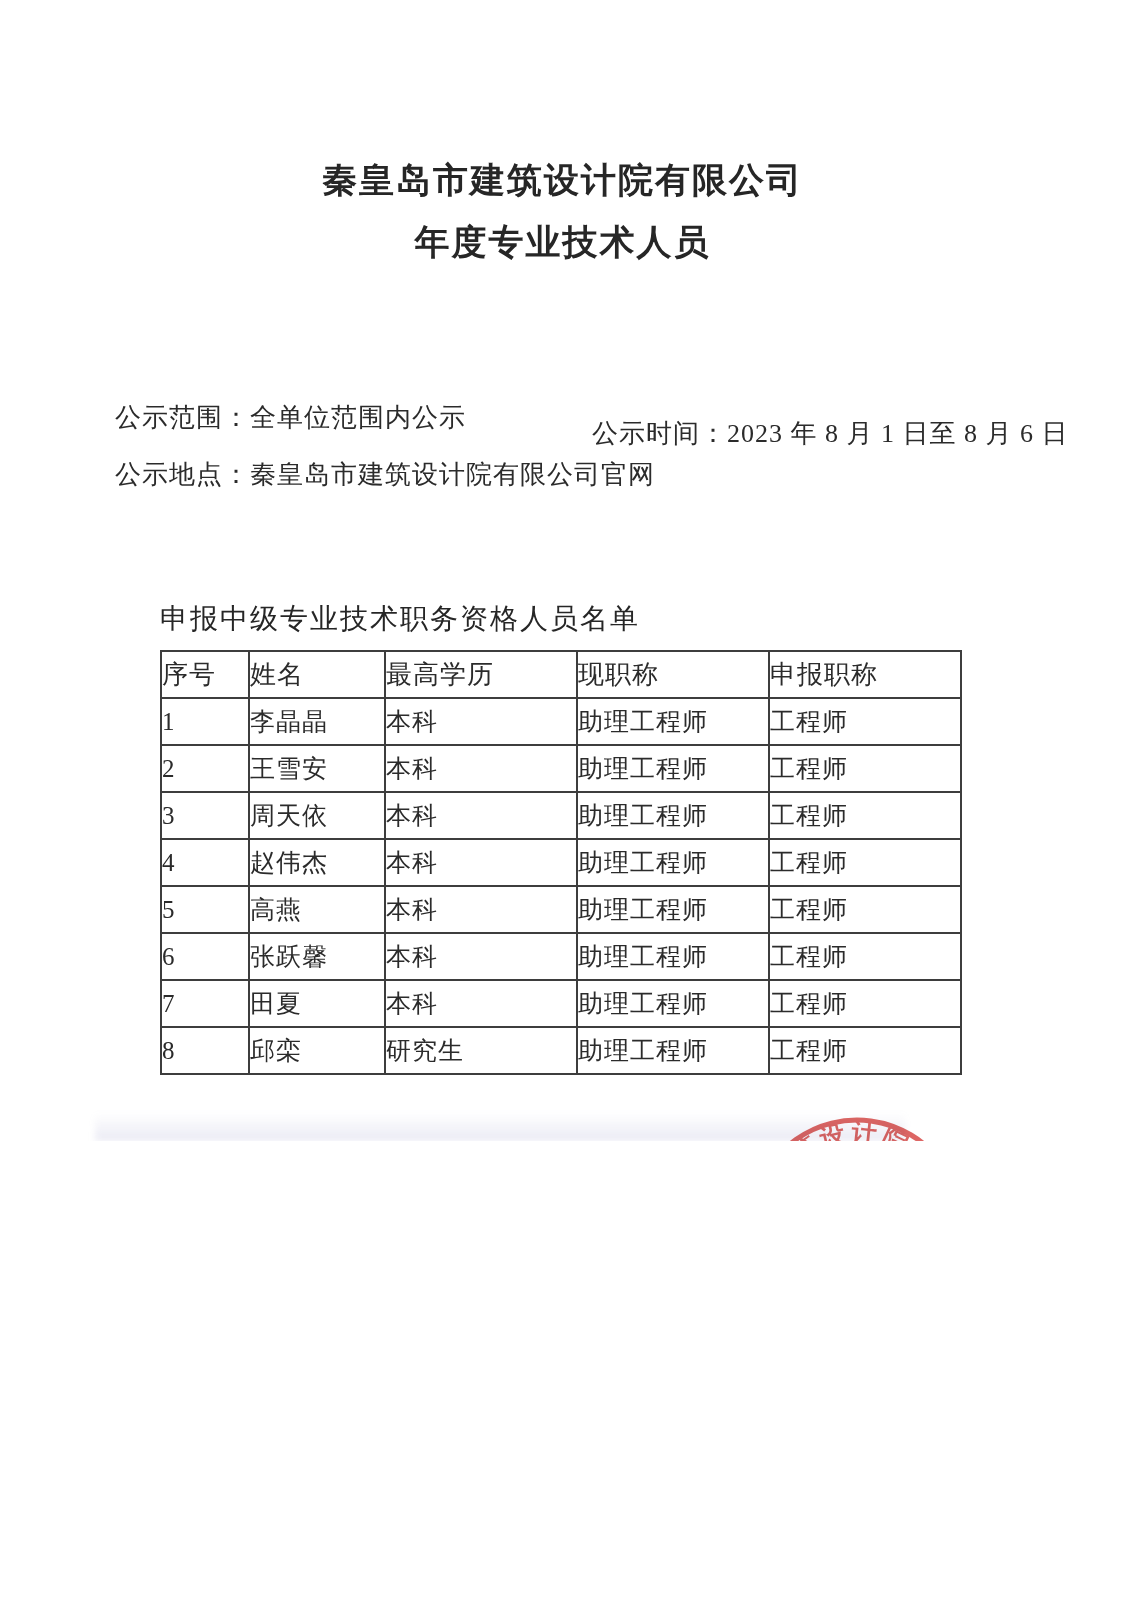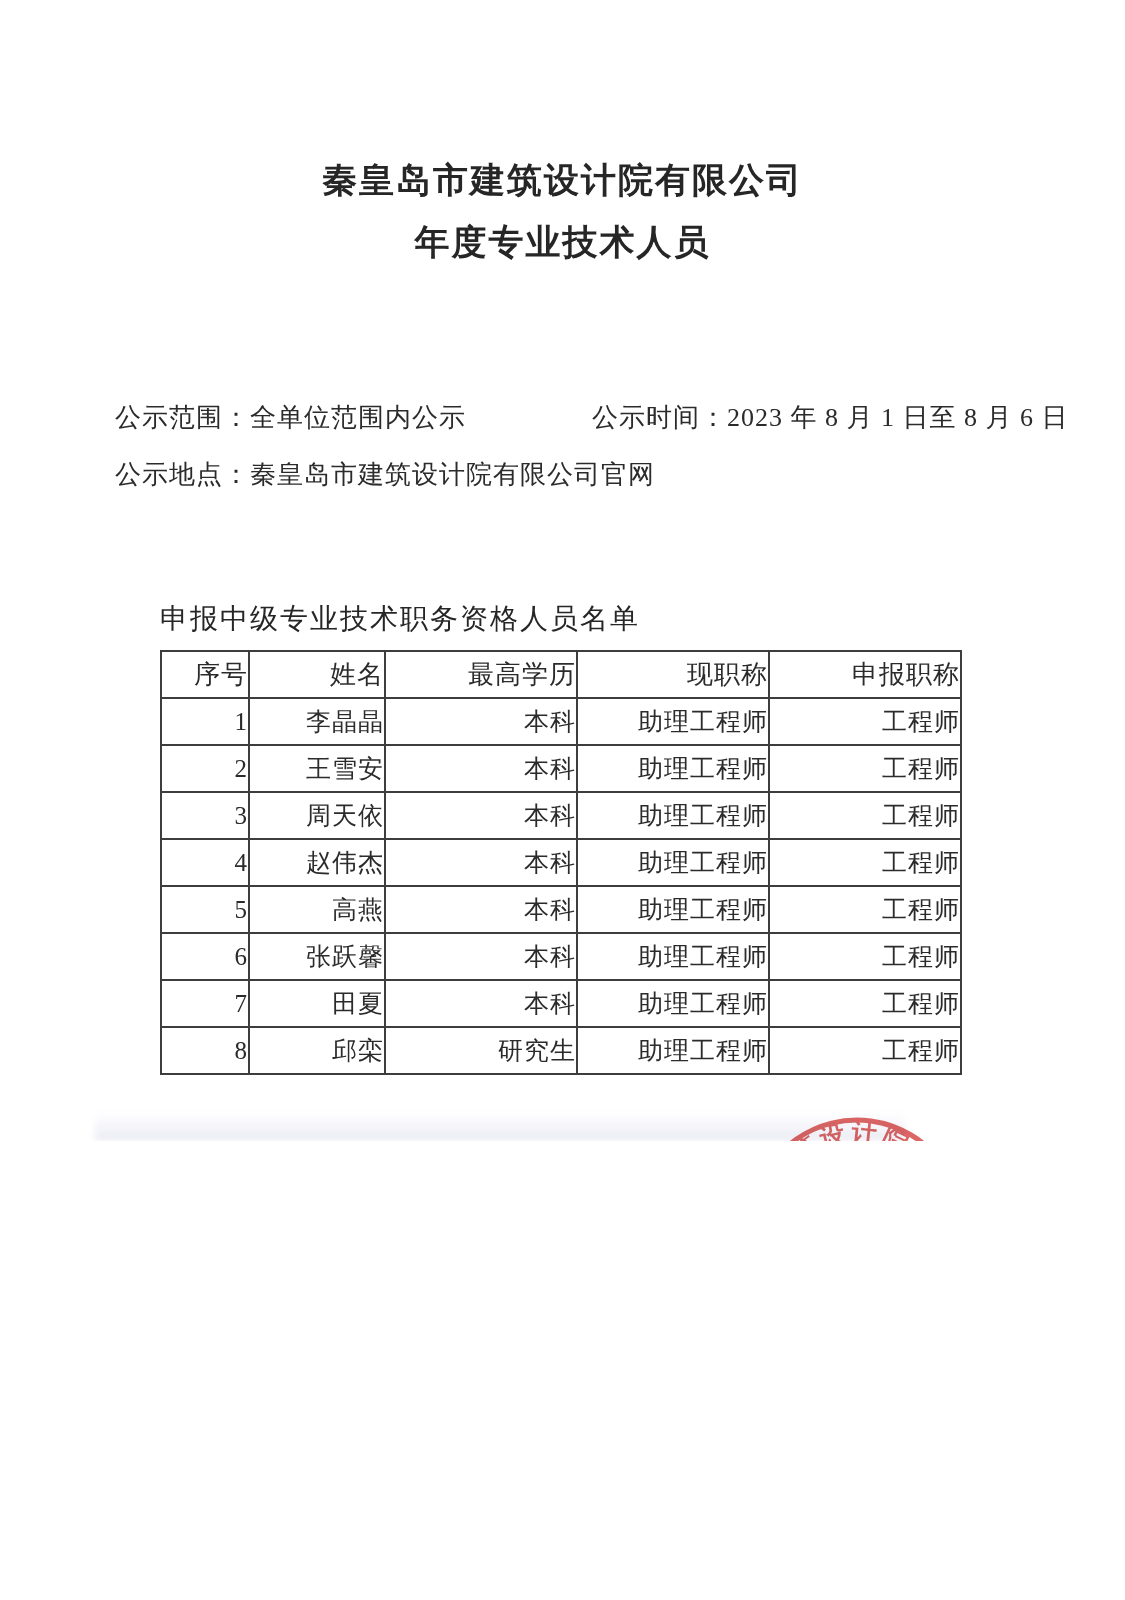--- a/index.html
+++ b/index.html
@@ -34,21 +34,21 @@
   }
 
   
   .meta-item {
     position: absolute;
     font-size: 26px;
     white-space: nowrap;
     color: #2b2b2b;
   }
   #meta-scope    { left: 115px; top: 400px; }
-  #meta-time     { left: 592px; top: 400px; }
+  #meta-time     { left: 592px; top: 416px; }
   #meta-location { left: 115px; top: 457px; }
   #meta-content  { left: 115px; top: 515px; }
   .meta-label { letter-spacing: 1px; text-align: center; }
   .meta-value { letter-spacing: 1px; }
 
   
   .table-title {
     position: absolute;
     top: 600px;
     left: 160px;
@@ -65,21 +65,21 @@
     border-collapse: collapse;
     table-layout: fixed;
   }
   table.roster col.c1 { width: 88px; }
   table.roster col.c2 { width: 136px; }
   table.roster col.c3 { width: 192px; }
   table.roster col.c4 { width: 192px; }
   table.roster col.c5 { width: 192px; }
   table.roster th, table.roster td {
     border: 2px solid #3d3d3d;
-    text-align: right;
+    text-align: left;
     vertical-align: middle;
     height: 45px;
     font-weight: 400;
     font-size: 25px;
     color: #2b2b2b;
     letter-spacing: 1px;
     padding: 0;
     margin-left: 20px;
   }
   table.roster th { font-size: 26px; }

